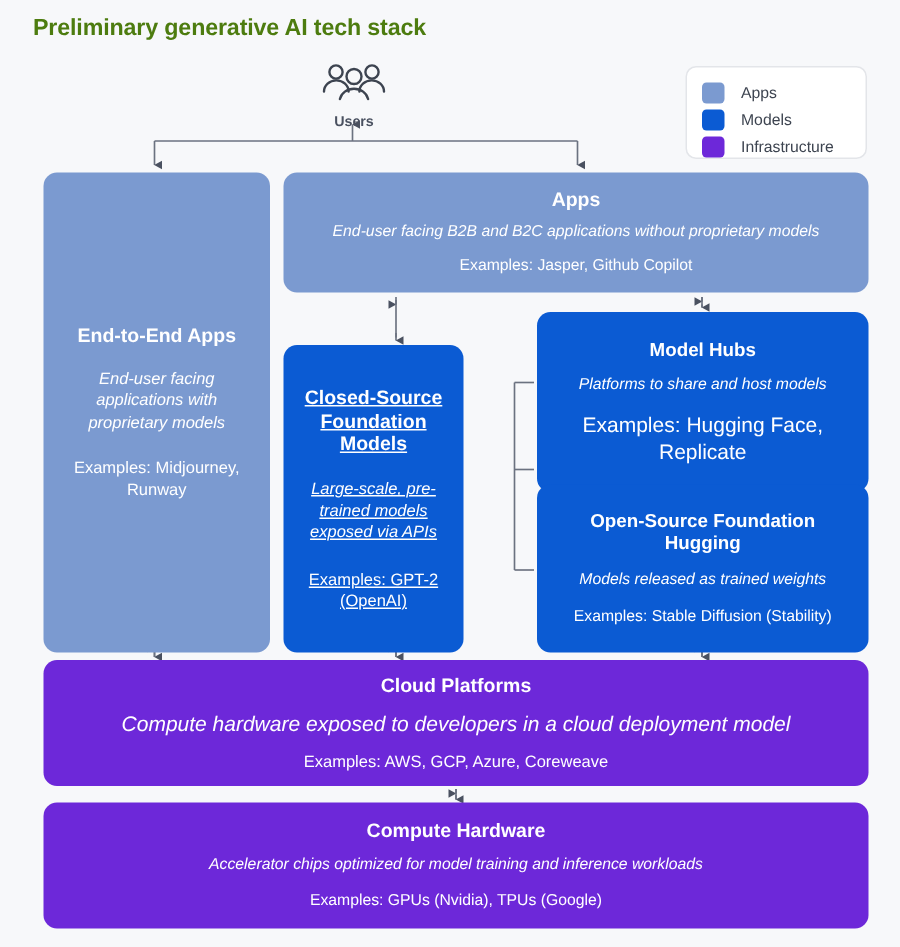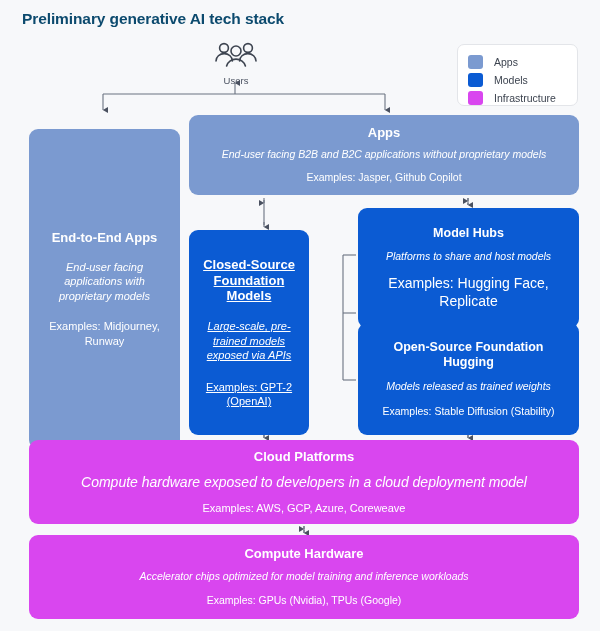--- a/index.html
+++ b/index.html
@@ -6,52 +6,52 @@
   html, body { margin:0; padding:0; }
   body {
     width:600px; height:631px;
     background:#f7f8fa;
     font-family:"Liberation Sans", sans-serif;
     position:relative;
     overflow:hidden;
   }
   #page-title {
     position:absolute; left:22px; top:10px;
-    font-size:15.5px; font-weight:bold; color:#0c4a6e;
+    font-size:15.5px; font-weight:bold; color:#4d7c0f;
     letter-spacing:-0.1px;
   }
 
   
   #legend {
     position:absolute; left:457px; top:44px; width:121px; height:62px;
     background:#ffffff; border:1px solid #e3e5e9; border-radius:7px;
     padding:8px 0 0 10px;
   }
   .legend-row { display:flex; align-items:center; height:18px; }
   .legend-swatch { width:15px; height:14px; border-radius:3px; flex:0 0 auto; }
   .legend-label { margin-left:11px; font-size:10.5px; color:#3d4450; }
 
   
-  #users-group { position:absolute; left:206px; top:40px; width:60px; text-align:center; }
+  #users-group { position:absolute; left:206px; top:40px; width:60px; text-align:center;font-weight:bold; }
   #users-label { font-size:9.5px; color:#4a5160; margin-top:1px; }
 
   
   .box {
     position:absolute; border-radius:9px; color:#ffffff;
     display:flex; flex-direction:column; align-items:center;
     text-align:center; padding:10px 12px;
   }
   .box .b-title { font-weight:bold; line-height:1.22; }
   .box .b-desc  { font-style:italic; line-height:1.32; }
   .box .b-ex    { line-height:1.3; }
   .apps-c  { background:#7b9ad0; }
   .model-c { background:#0b5bd3; }
-  .infra-c { background:#d946ef; }
+  .infra-c { background:#6d28d9; }
 
-  #box-e2e   { left:29px;  top:129px; width:151px; height:320px; justify-content:center; }
+  #box-e2e   { left:29px;  top:115px; width:151px; height:320px; justify-content:center; }
   #box-apps  { left:189px; top:115px; width:390px; height:80px;  justify-content:center; }
   #box-csfm  { left:189px; top:230px; width:120px; height:205px; justify-content:center;text-decoration:underline; }
   #box-hubs  { left:358px; top:208px; width:221px; height:120px;  justify-content:center; }
   #box-osfm  { left:358px; top:323px; width:221px; height:112px; justify-content:center; }
   #box-cloud { left:29px;  top:440px; width:550px; height:84px;  justify-content:center; }
   #box-hw    { left:29px;  top:535px; width:550px; height:84px;  justify-content:center; }
 
   #box-e2e  .b-title{font-size:13px;} #box-e2e .b-desc{font-size:11px;margin-top:14px;} #box-e2e .b-ex{font-size:11px;margin-top:16px;}
   #box-apps .b-title{font-size:13px;} #box-apps .b-desc{font-size:10.5px;margin-top:7px;} #box-apps .b-ex{font-size:10.5px;margin-top:9px;}
   #box-csfm .b-title{font-size:13px;} #box-csfm .b-desc{font-size:11px;margin-top:15px;} #box-csfm .b-ex{font-size:11px;margin-top:17px;}

